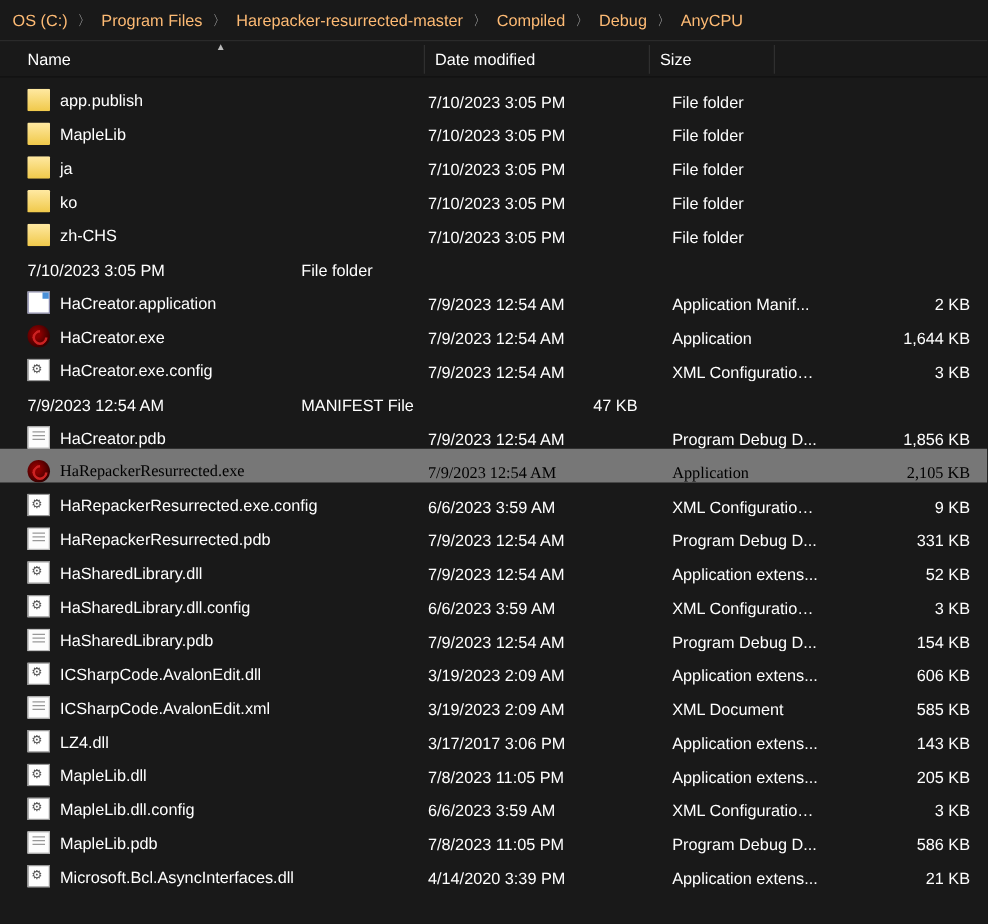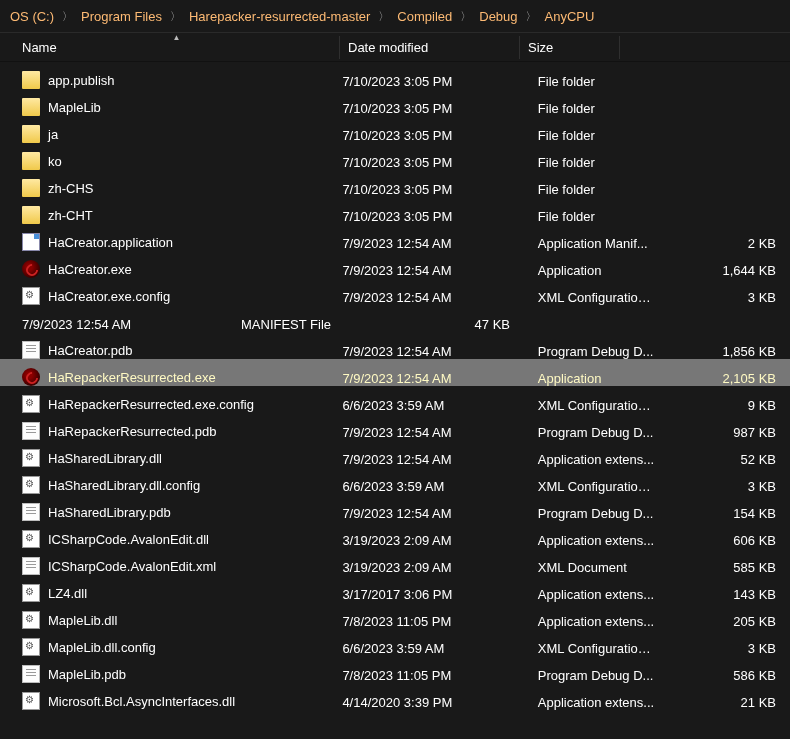--- a/index.html
+++ b/index.html
@@ -69,21 +69,21 @@
       gap: 39px;
     }
     .row.selected { background: #777777; }
     .cell {
       white-space: nowrap;
       overflow: hidden;
       text-overflow: ellipsis;
       padding: 0 8px;
       color: #fff;
     }
-    .row.selected .cell { color: #fef9c3; }
+    .row.selected .cell { color: #000000; font-family: Liberation Serif, serif; }
     .c-name { width: 326px; display: flex; align-items: center; gap: 8px; }
     .c-date { width: 180px; margin-top: 40px; }
     .c-type { width: 152px; }
     .c-size { width: 100px; text-align: right; padding-right: 14px; }
     .icon {
       width: 18px;
       height: 18px;
       flex-shrink: 0;
       display: inline-block;
     }
@@ -223,24 +223,20 @@
     <div class="row">
       <div class="cell c-name">
         <span class="icon icon-folder"></span>
         <span>zh-CHS</span>
       </div>
       <div class="cell c-date">7/10/2023 3:05 PM</div>
       <div class="cell c-type">File folder</div>
       <div class="cell c-size"></div>
     </div>
     <div class="row">
-      <div class="cell c-name">
-        <span class="icon icon-folder"></span>
-        <span>zh-CHT</span>
-      </div>
       <div class="cell c-date">7/10/2023 3:05 PM</div>
       <div class="cell c-type">File folder</div>
       <div class="cell c-size"></div>
     </div>
     <div class="row">
       <div class="cell c-name">
         <span class="icon icon-manifest"></span>
         <span>HaCreator.application</span>
       </div>
       <div class="cell c-date">7/9/2023 12:54 AM</div>
@@ -297,21 +293,21 @@
       <div class="cell c-type">XML Configuration...</div>
       <div class="cell c-size">9 KB</div>
     </div>
     <div class="row">
       <div class="cell c-name">
         <span class="icon icon-file"></span>
         <span>HaRepackerResurrected.pdb</span>
       </div>
       <div class="cell c-date">7/9/2023 12:54 AM</div>
       <div class="cell c-type">Program Debug D...</div>
-      <div class="cell c-size">987 KB</div>
+      <div class="cell c-size">331 KB</div>
     </div>
     <div class="row">
       <div class="cell c-name">
         <span class="icon icon-config"></span>
         <span>HaSharedLibrary.dll</span>
       </div>
       <div class="cell c-date">7/9/2023 12:54 AM</div>
       <div class="cell c-type">Application extens...</div>
       <div class="cell c-size">52 KB</div>
     </div>

